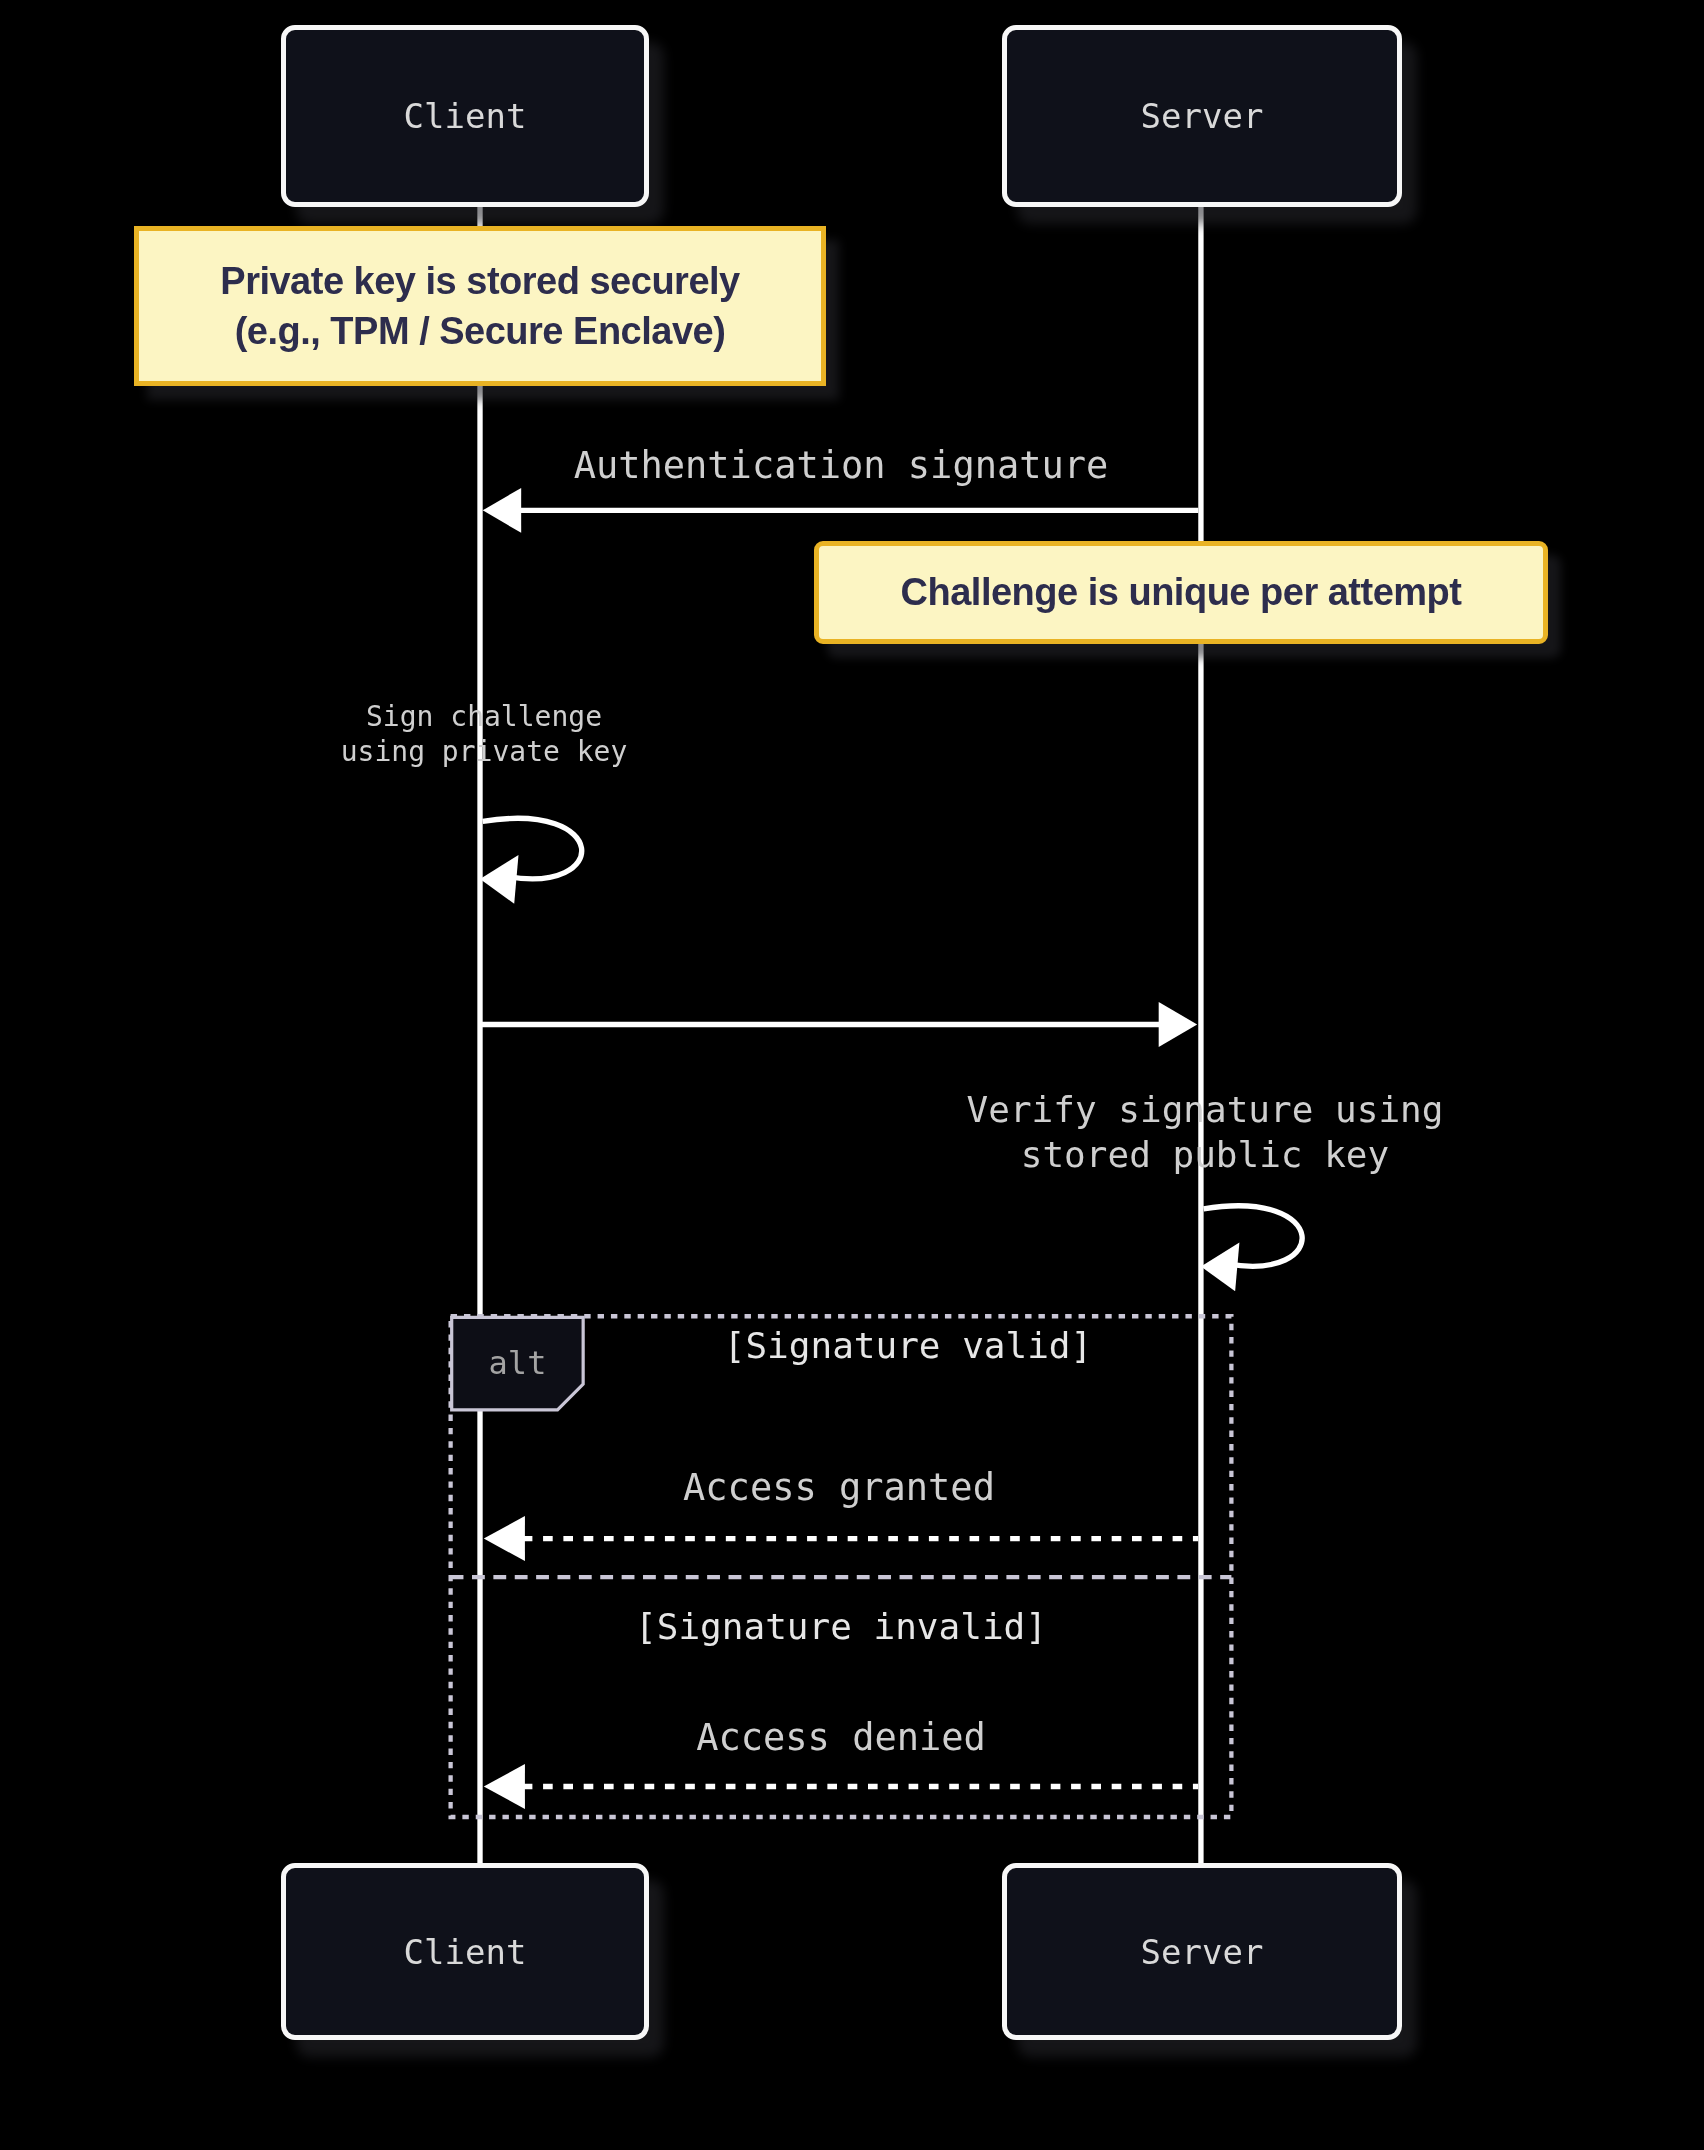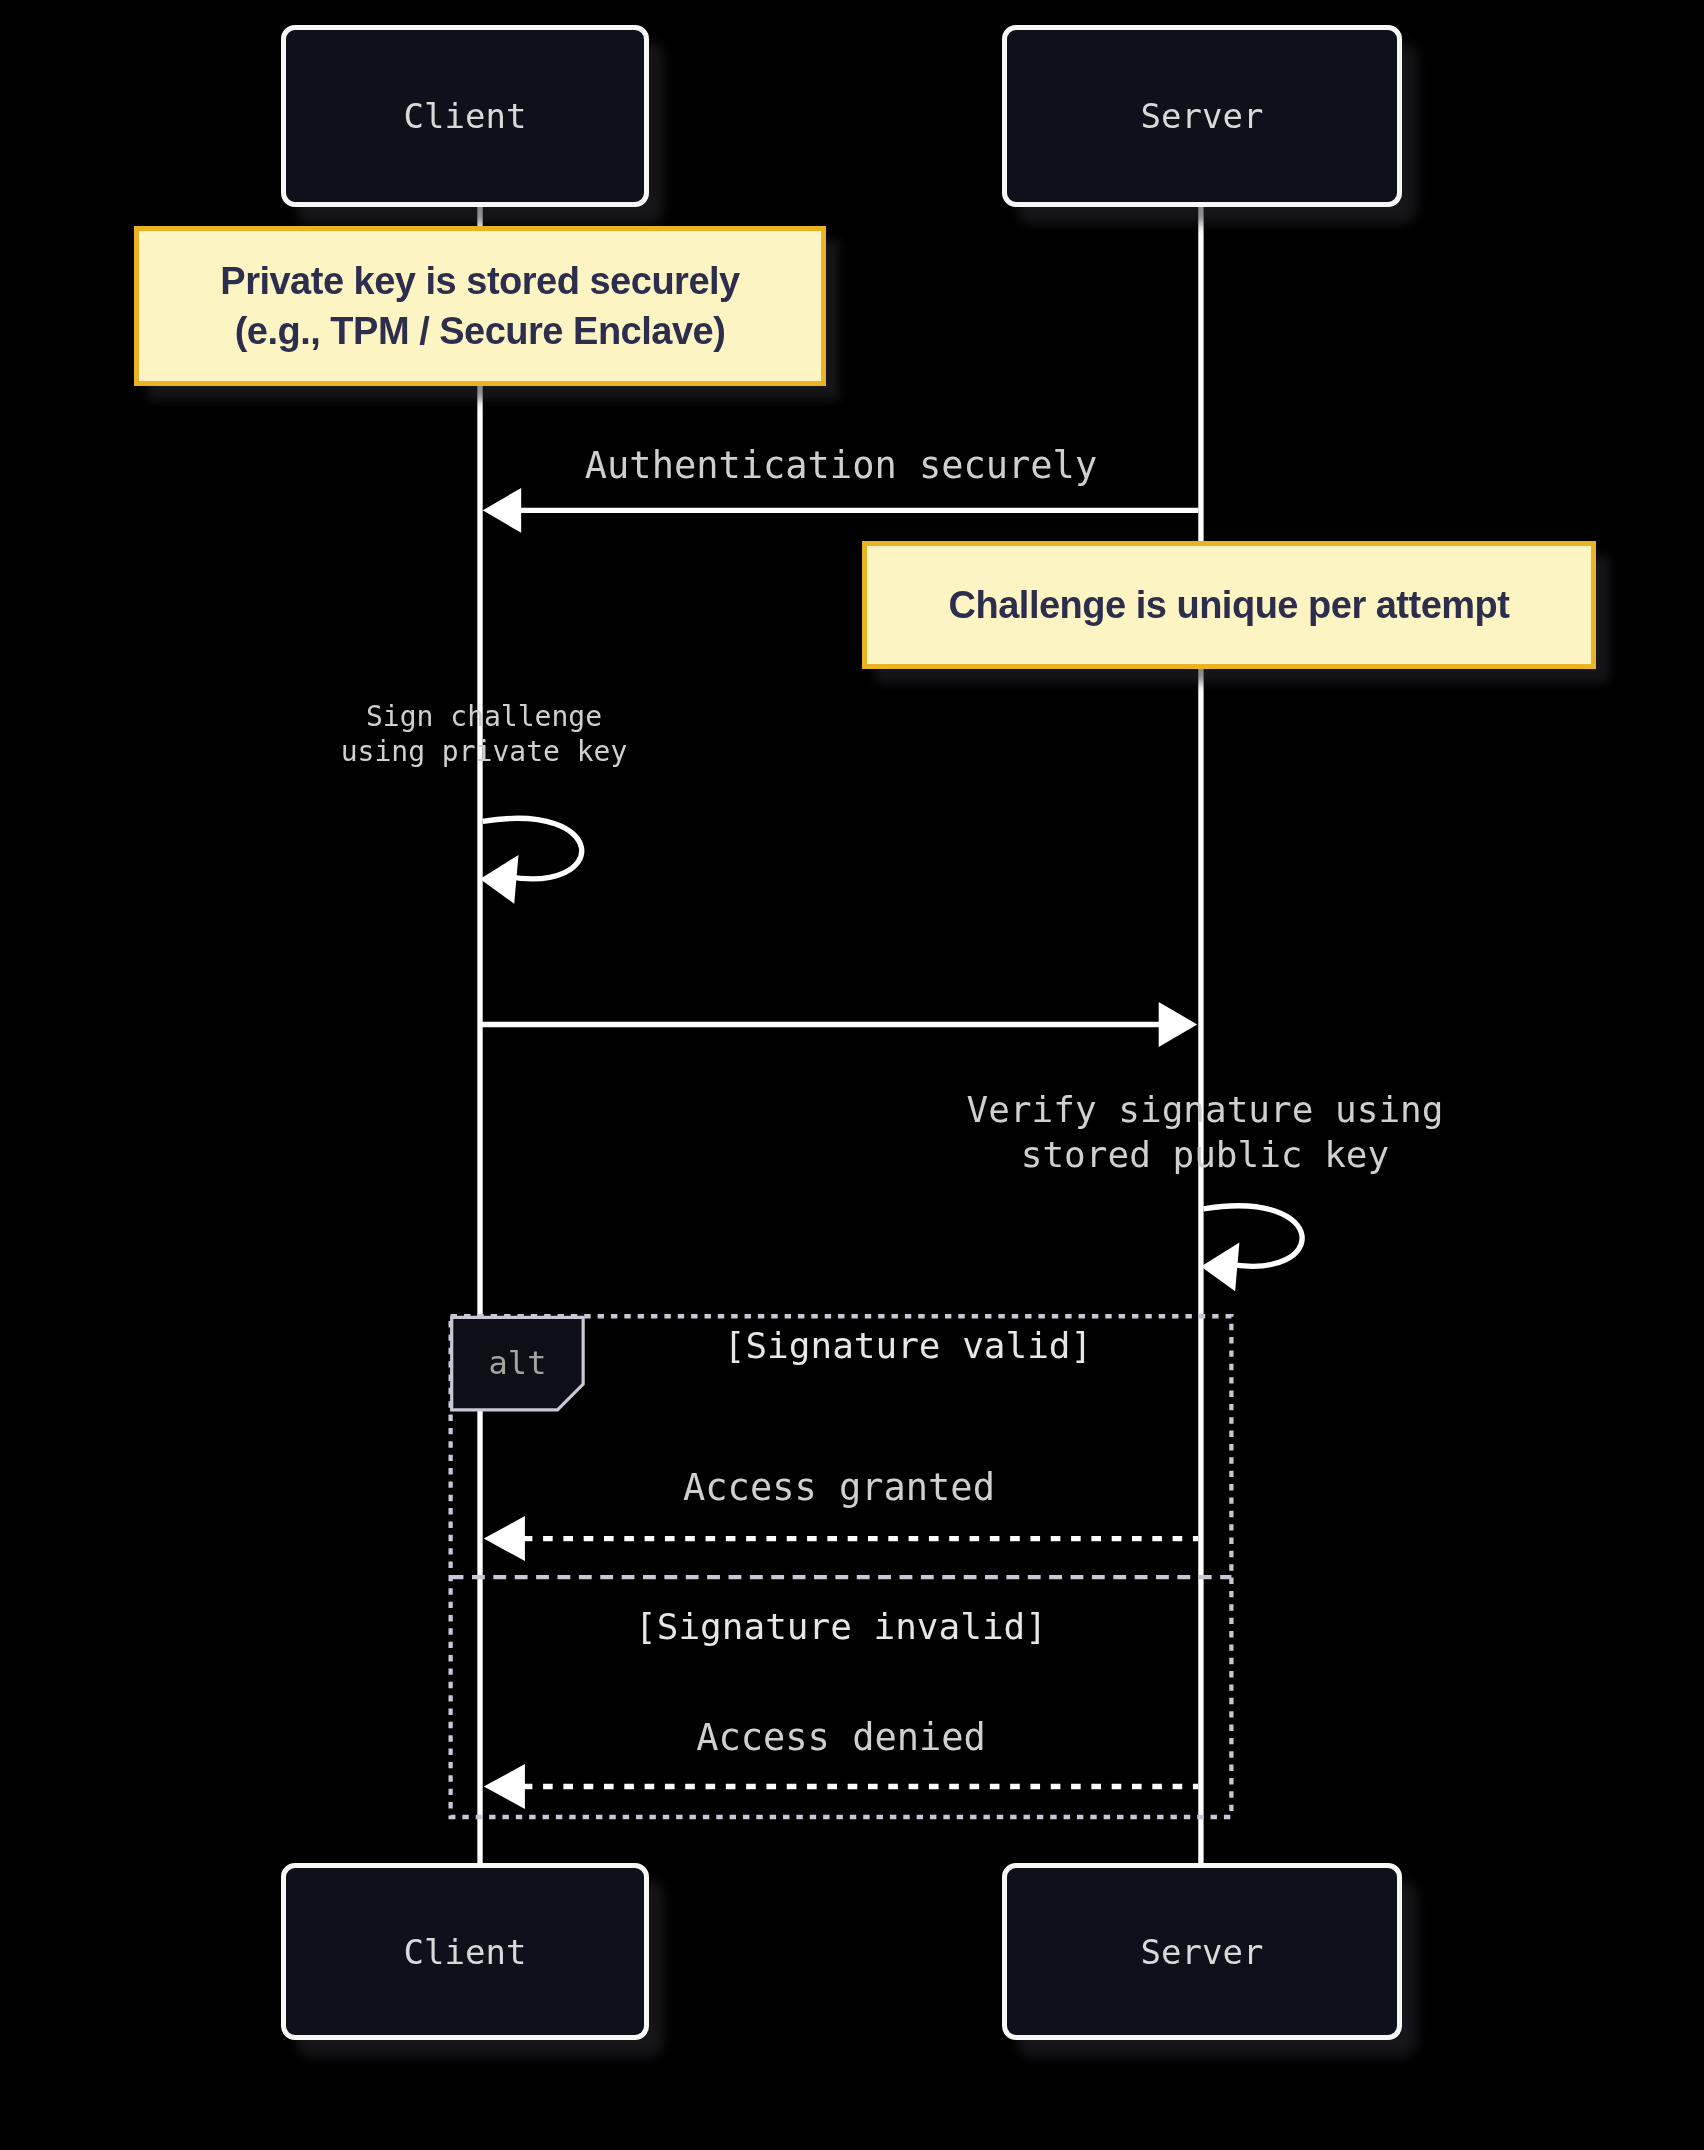--- a/index.html
+++ b/index.html
@@ -106,23 +106,23 @@
   </div>
   <div class="actor" style="left:281px;top:1863px;height:177px;">
     <span>Client</span>
   </div>
   <div class="actor" style="left:1002px;top:1863px;width:400px;height:177px;">
     <span>Server</span>
   </div>
 
   <div class="note" style="left:134px;top:226px;width:692px;height:160px;">Private key is stored securely
 (e.g., TPM / Secure Enclave)</div>
-  <div class="note" style="left:862px;top:541px;width:734px;height:128px;">Challenge is unique per attempt</div>
+  <div class="note" style="left:814px;top:541px;width:734px;height:103px;border-radius:9px;">Challenge is unique per attempt</div>
 
-  <div class="msg" style="left:841px;top:443px;">Authentication securely</div>
+  <div class="msg" style="left:841px;top:443px;">Authentication signature</div>
   <div class="msg" style="left:484px;top:700px;font-size:28px;">Sign challenge
 using private key</div>
   <div class="msg" style="left:1205px;top:1088px;font-size:36px;">Verify signature using
 stored public key</div>
   <div class="msg" style="left:839px;top:1465px;">Access granted</div>
   <div class="msg" style="left:841px;top:1715px;">Access denied</div>
 
   <div class="alt-label-text">alt</div>
   <div class="guard" style="left:908px;top:1325px;">[Signature valid]</div>
   <div class="guard" style="left:841px;top:1589px;margin-top:17px;">[Signature invalid]</div>

